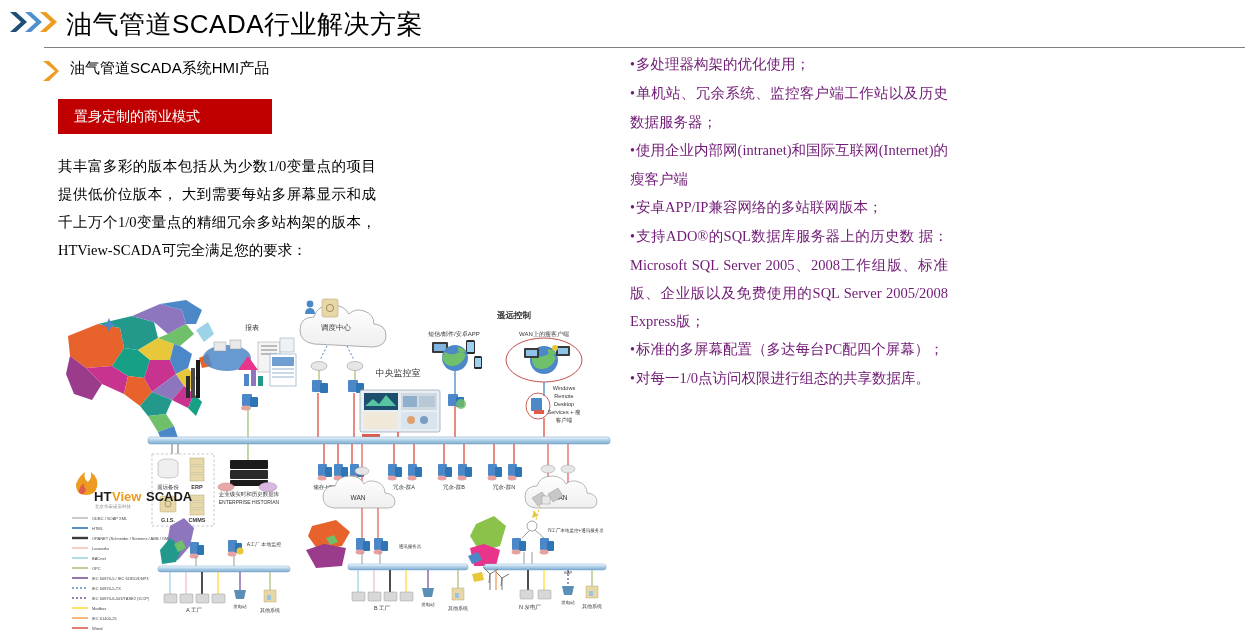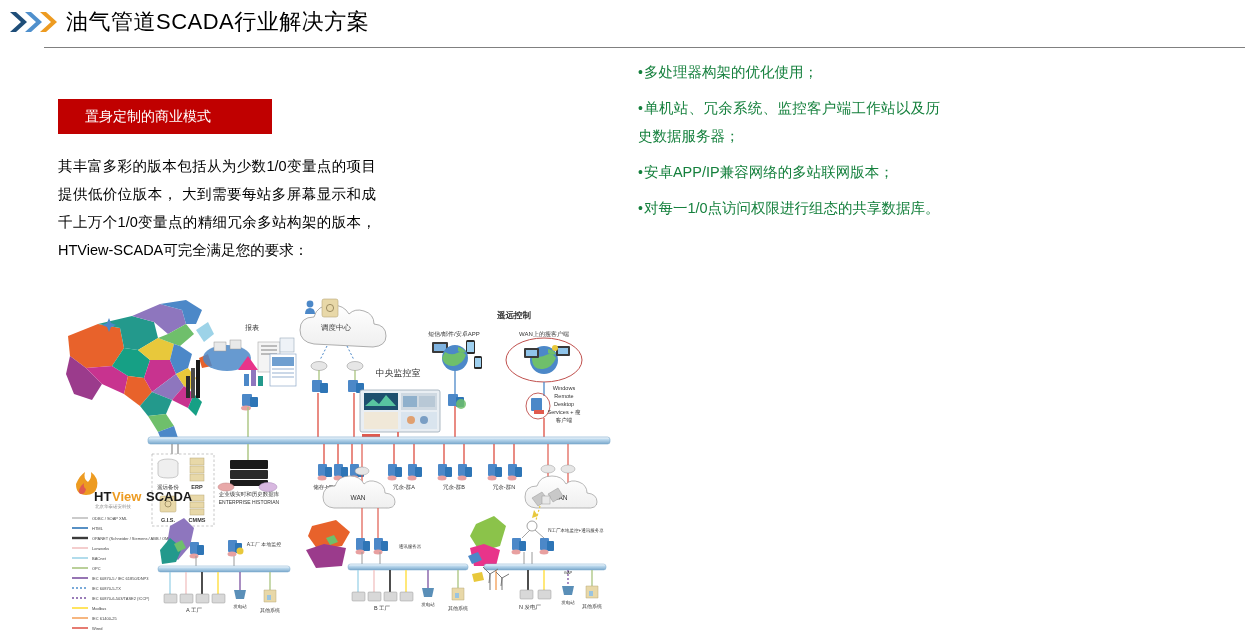--- a/index.html
+++ b/index.html
@@ -24,21 +24,21 @@
     width: 1247px; height: 48px;
   }
   .chev-group {
     position: absolute;
     left: 8px; top: 10px;
     width: 50px; height: 24px;
   }
   .page-title {
     position: absolute;
     left: 66px; top: 7px;
-    font-size: 22px;
+    font-size: 26px;
     color: #000000;
     letter-spacing: 0.5px;
     white-space: nowrap;
   }
   .title-rule {
     position: absolute;
     left: 44px; top: 47px;
     width: 1201px; height: 1px;
     background: #808080;
   }
@@ -64,52 +64,54 @@
 
   
   .red-badge {
     position: absolute;
     left: 58px; top: 99px;
     width: 214px; height: 35px;
     background: #c00000;
     color: #ffffff;
     font-size: 14px;
     line-height: 35px;
-    padding-left: 27px;
+    padding-left: 16px;
     white-space: nowrap;
   }
 
   
   .left-col {
     position: absolute;
     left: 58px; top: 152px;
     width: 318px;
+    font-family: Liberation Serif, serif;
   }
   .left-para {
     font-size: 14.5px;
     color: #000000;
     line-height: 28px;
     text-align: justify;
     text-justify: inter-ideograph;
     margin: 0;
   }
 
   
   .right-col {
     position: absolute;
     left: 630px; top: 50px;
     width: 318px;
   }
   .bullet {
     font-size: 14.5px;
-    color: #15803d;
+    color: #701a75;
     line-height: 28px;
-    margin: 8px;
+    margin: 0;
     text-align: justify;
     text-justify: inter-ideograph;
+    font-family: Liberation Serif, serif;
   }
   .bullet::before {
     content: "\2022";
     margin-right: 1px;
     font-size: 14px;
   }
 
   
   .diagram-wrap {
     position: absolute;
@@ -128,31 +130,42 @@
       <svg width="50" height="24" viewBox="0 0 50 24">
         <path d="M2 2 L13 12 L2 22 L8 22 L19 12 L8 2 Z" fill="#1F4E79"></path>
         <path d="M17 2 L28 12 L17 22 L23 22 L34 12 L23 2 Z" fill="#4F90CD"></path>
         <path d="M32 2 L43 12 L32 22 L38 22 L49 12 L38 2 Z" fill="#ED9B21"></path>
       </svg>
     </span>
     <div class="page-title">油气管道SCADA行业解决方案</div>
     <div class="title-rule"></div>
   </div>
 
+  <div class="sub-header">
+    <span class="sub-chev">
+      <svg width="20" height="22" viewBox="0 0 20 22">
+        <path d="M3 1 L15 11 L3 21 L9 21 L19 11 L9 1 Z" fill="#ED9B21"></path>
+      </svg>
+    </span>
+    <div class="sub-title">油气管道SCADA系统HMI产品</div>
+  </div>
 
   <div class="red-badge">置身定制的商业模式</div>
 
   <div class="left-col">
     <p class="left-para">其丰富多彩的版本包括从为少数1/0变量点的项目提供低价位版本， 大到需要每站多屏幕显示和成千上万个1/0变量点的精细冗余多站构架的版本， HTView-SCADA可完全满足您的要求：</p>
   </div>
 
   <div class="right-col">
     <p class="bullet">多处理器构架的优化使用；</p>
     <p class="bullet">单机站、冗余系统、监控客户端工作站以及历史数据服务器；</p>
+    <p class="bullet">使用企业内部网(intranet)和国际互联网(Internet)的瘦客户端</p>
     <p class="bullet">安卓APP/IP兼容网络的多站联网版本；</p>
+    <p class="bullet">支持ADO®的SQL数据库服务器上的历史数 据：Microsoft SQL Server 2005、2008工作组版、标准版、企业版以及免费使用的SQL Server 2005/2008 Express版；</p>
+    <p class="bullet">标准的多屏幕配置（多达每台PC配四个屏幕）；</p>
     <p class="bullet">对每一1/0点访问权限进行组态的共享数据库。</p>
   </div>
 
   <div class="diagram-wrap">
     <svg width="552" height="332" viewBox="0 0 552 332">
       <defs>
         <linearGradient id="busGrad" x1="0" y1="0" x2="0" y2="1">
           <stop offset="0%" stop-color="#ffffff"></stop>
           <stop offset="35%" stop-color="#bcd9ee"></stop>
           <stop offset="100%" stop-color="#7ba9cc"></stop>

